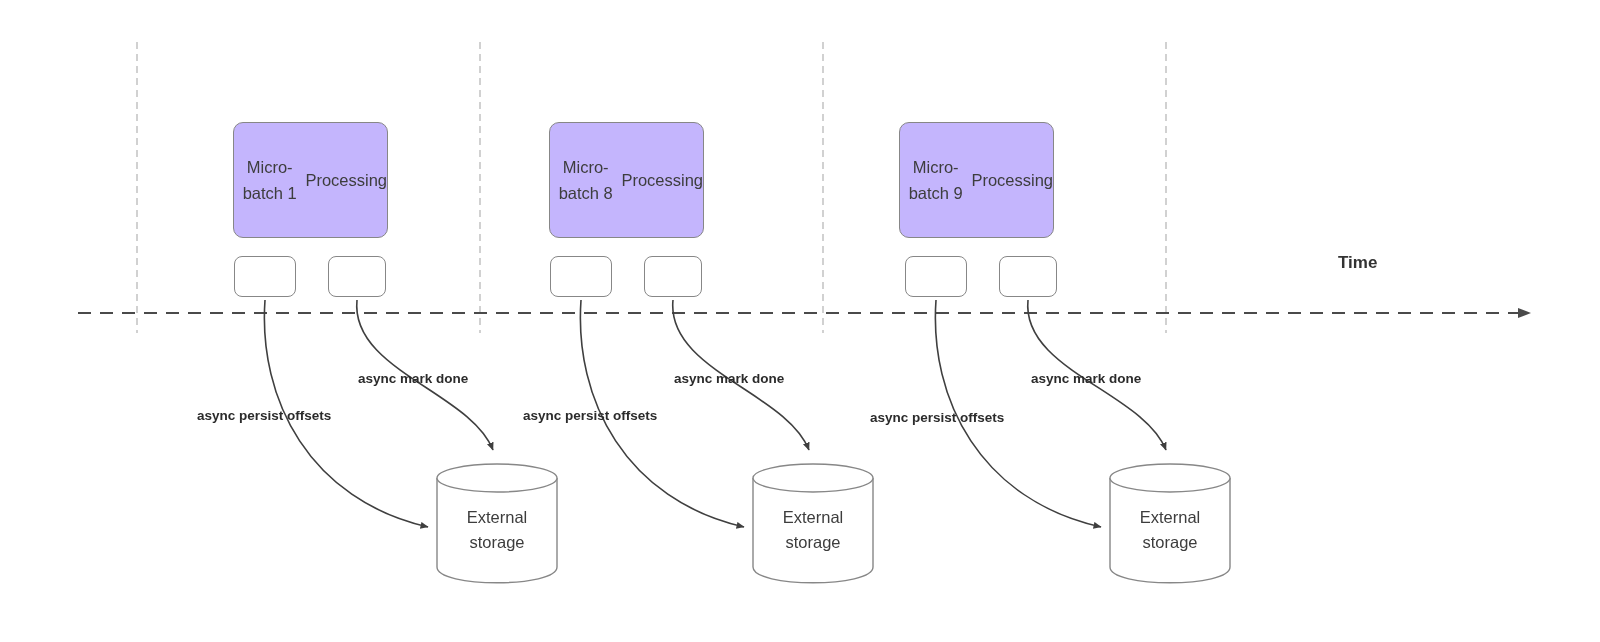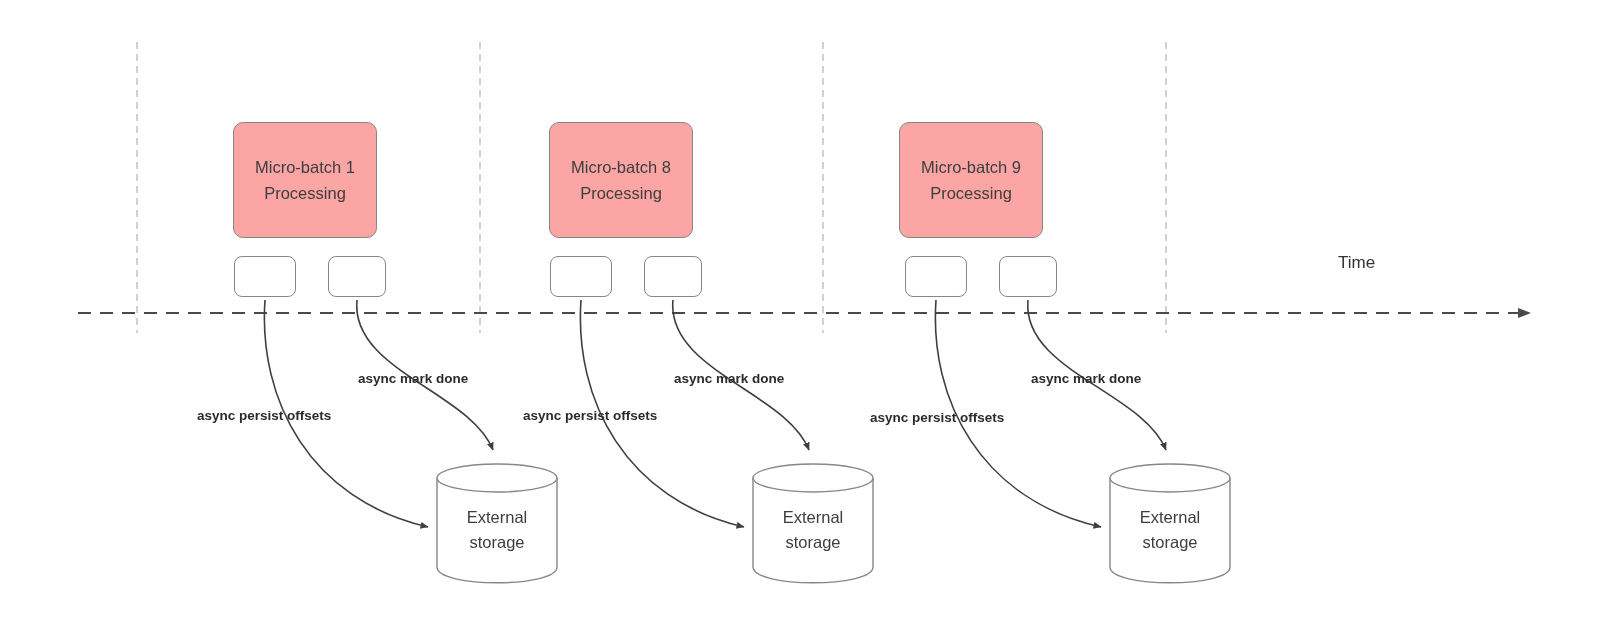--- a/index.html
+++ b/index.html
@@ -6,43 +6,43 @@
   .canvas{
     position:relative;
     width:1600px;height:642px;
     background:#ffffff;
     font-family:"Liberation Sans", sans-serif;
     color:#3d3d3d;
     overflow:hidden;
   }
   .layer{position:absolute;left:0;top:0;pointer-events:none;}
   .proc-box{
-    position:absolute;width:144px;height:116px;
-    background:#fca5a5;border:1px solid #878787;border-radius:10px;
-    display:flex;flex-direction:column;align-items:center;justify-content:center;
+    position:absolute;width:155px;height:116px;
+    background:#c4b5fd;border:1px solid #878787;border-radius:10px;
+    display:flex;align-items:center;justify-content:center;
     font-size:16.5px;line-height:26px;color:#3d3d3d;box-sizing:border-box;
     text-align:center;
   }
   .mini-box{
     position:absolute;height:41px;background:#ffffff;
     border:1px solid #878787;border-radius:8px;box-sizing:border-box;
   }
   .mini-a{width:62px;}
   .mini-b{width:58px;}
   .flow-label{
     position:absolute;font-size:13.5px;font-weight:bold;color:#2b2b2b;
     white-space:nowrap;
     text-align:right;
   }
   .storage-label{
     position:absolute;width:120px;text-align:center;
     font-size:16.5px;line-height:25px;color:#3d3d3d;
   }
   .time-label{
-    position:absolute;font-size:17px;color:#333333;white-space:nowrap;
+    position:absolute;font-size:17px;color:#333333;white-space:nowrap;font-weight:bold;
   }
 </style>
 </head>
 <body>
 
 <div class="canvas">
 
   <svg class="layer" width="1600" height="642" viewBox="0 0 1600 642">
     <defs>
       <marker id="arr" markerWidth="10" markerHeight="9" refX="7.5" refY="3.5" orient="auto" markerUnits="userSpaceOnUse">

